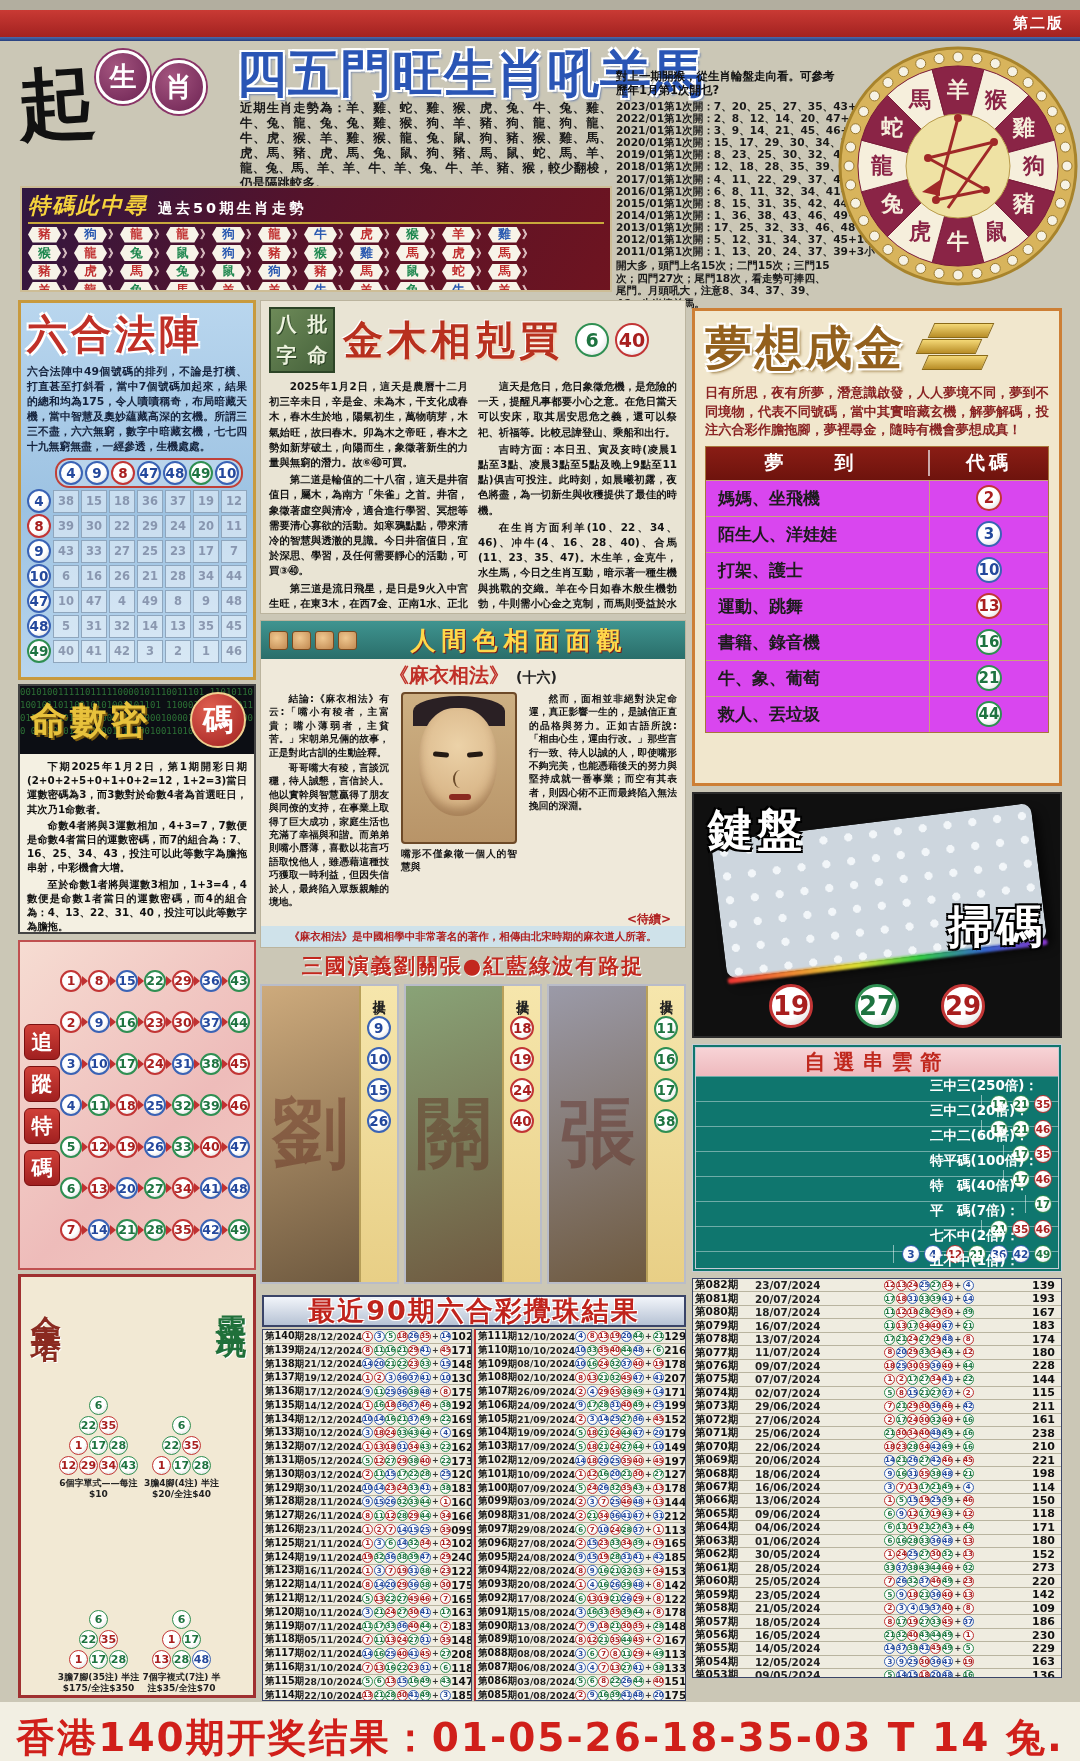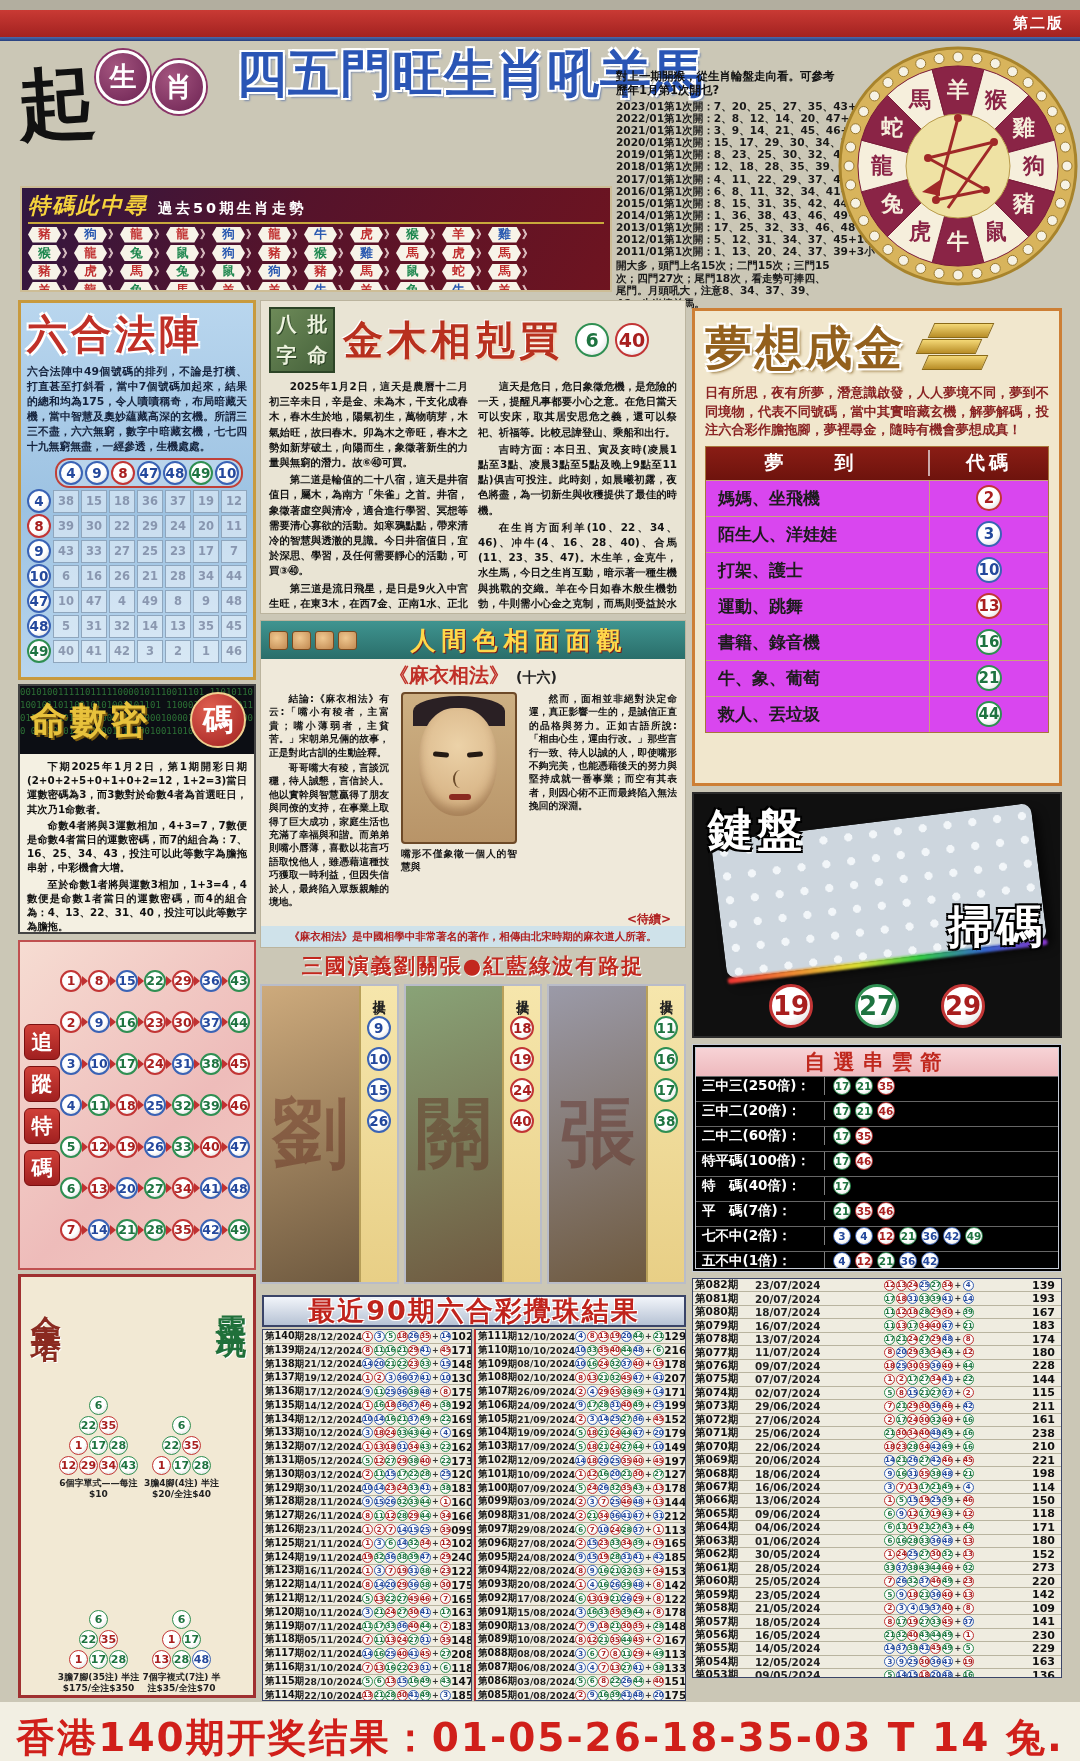--- a/index.html
+++ b/index.html
@@ -174,24 +174,24 @@
   #kb-graphic{position:absolute;left:24px;top:28px;width:322px;height:138px;transform:rotate(-7deg);
       background:#cdd6de;border-radius:10px;box-shadow:6px 8px 10px rgba(0,0,0,.6);
       background-image:radial-gradient(circle 7px at 12px 12px,#f2f6f9 58%,rgba(0,0,0,0) 60%);
       background-size:25px 24px;}
   #kb-graphic::after{content:"";position:absolute;left:0;right:0;bottom:-5px;height:6px;border-radius:4px;
       background:linear-gradient(90deg,#e33,#e83,#dd3,#3c4,#36c,#83c);filter:blur(1px);}
   .kb-word{position:absolute;font-size:45px;font-weight:900;color:#fff;letter-spacing:4px;
       text-shadow:2px 2px 0 #000,-2px -2px 0 #000,2px -2px 0 #000,-2px 2px 0 #000;}
   #kb-w1{left:14px;top:6px;} #kb-w2{right:14px;top:103px;}
   #kb-balls{position:absolute;left:0;bottom:8px;width:100%;display:flex;justify-content:center;gap:42px;}
-  #selfpick{left:692px;top:1044px;width:370px;height:228px;border:4px double #c6ccd6;background:#000000;}
+  #selfpick{left:692px;top:1044px;width:370px;height:228px;border:4px double #c6ccd6;background:#0f766e;}
   #selfpick-title{height:28px;background:linear-gradient(#f7d3d6,#eeb9bd);display:flex;align-items:center;
       justify-content:center;font-size:21px;font-weight:900;color:#c0281e;letter-spacing:8px;}
-  .sp-row{display:flex;align-items:flex-start;height:24px;border-top:1px solid rgba(255,255,255,.4);padding:0 6px;}
+  .sp-row{display:flex;align-items:flex-end;height:24px;border-top:1px solid rgba(255,255,255,.4);padding:0 6px;flex-direction:column;}
   .sp-label{width:122px;font-size:13.5px;font-weight:900;color:#fff;white-space:nowrap;}
   .sp-balls{display:flex;gap:4px;border-left:1px solid rgba(255,255,255,.5);padding-left:8px;flex:1;}
   
   #res-title{left:262px;top:1295px;width:424px;height:32px;border:2px solid #3a4468;
       background:linear-gradient(#f2f5fa,#b6c2d4);display:flex;align-items:center;justify-content:center;
       font-size:27px;font-weight:900;color:#c0231c;letter-spacing:2px;white-space:nowrap;
       text-shadow:-1px -1px 0 #fff,1px -1px 0 #fff,-1px 1px 0 #fff,1px 1px 0 #fff;}
   .res-group{border:1px solid #3a4468;background:#efece0;}
   #g1{left:262px;top:1329px;width:210px;height:372px;}
   #g2{left:474px;top:1329px;width:212px;height:372px;border-left:2px solid #c03030;}
@@ -223,20 +223,21 @@
     <span id="edition">第二版</span>
   </div>
   <div class="abs" id="blue-line"></div>
 
   <div class="abs" id="logo-qi">起</div>
   <div class="abs logo-circle" id="logo-c1">生</div>
   <div class="abs logo-circle" id="logo-c2">肖</div>
   <div class="abs" id="hand-icon">☞</div>
   <div class="abs" id="yangma">羊馬</div>
   <div class="abs" id="main-title">四五門旺生肖吼羊馬</div>
+  <div class="abs" id="intro">近期生肖走勢為：羊、雞、蛇、雞、猴、虎、兔、牛、兔、雞、牛、兔、龍、兔、兔、雞、猴、狗、羊、豬、狗、龍、狗、龍、牛、虎、猴、羊、雞、猴、龍、兔、鼠、狗、豬、猴、雞、馬、虎、馬、豬、虎、馬、兔、鼠、狗、豬、馬、鼠、蛇、馬、羊、龍、兔、馬、羊、羊、牛、羊、兔、牛、羊、豬、猴，較少翻梭，仍是隔跳較多。</div>
 
   <div class="sec" id="temared">
     <div id="temared-head">
       <span id="temared-title">特碼此中尋</span>
       <span id="temared-sub">過去50期生肖走勢</span>
     </div>
     <div id="temared-rows">
         <div class="tz-row">
           <span class="tz-badge" style="color: rgb(192, 48, 48);">豬</span>
           <span class="tz-arr">》</span>
@@ -2172,21 +2173,21 @@
         <span class="rb">
           <span class="ball r s11">8</span>
           <span class="ball g s11">17</span>
           <span class="ball r s11">19</span>
           <span class="ball g s11">27</span>
           <span class="ball g s11">33</span>
           <span class="ball r s11">45</span>
           <span class="rplus">+</span>
           <span class="ball b s11">37</span>
         </span>
-        <span class="rs">141</span>
+        <span class="rs">186</span>
       </div>
       <div class="res-row">
         <span class="rp">第056期</span>
         <span class="rd">16/05/2024</span>
         <span class="rb">
           <span class="ball g s11">21</span>
           <span class="ball g s11">32</span>
           <span class="ball r s11">40</span>
           <span class="ball g s11">43</span>
           <span class="ball g s11">44</span>

